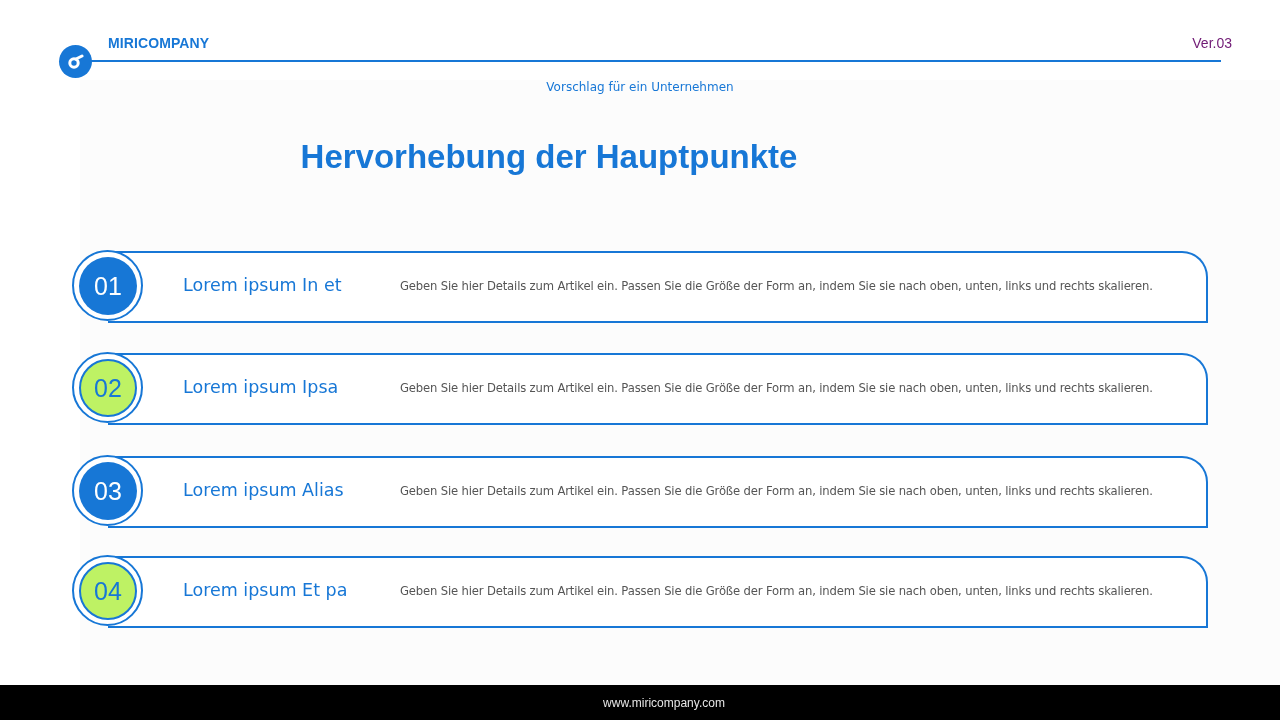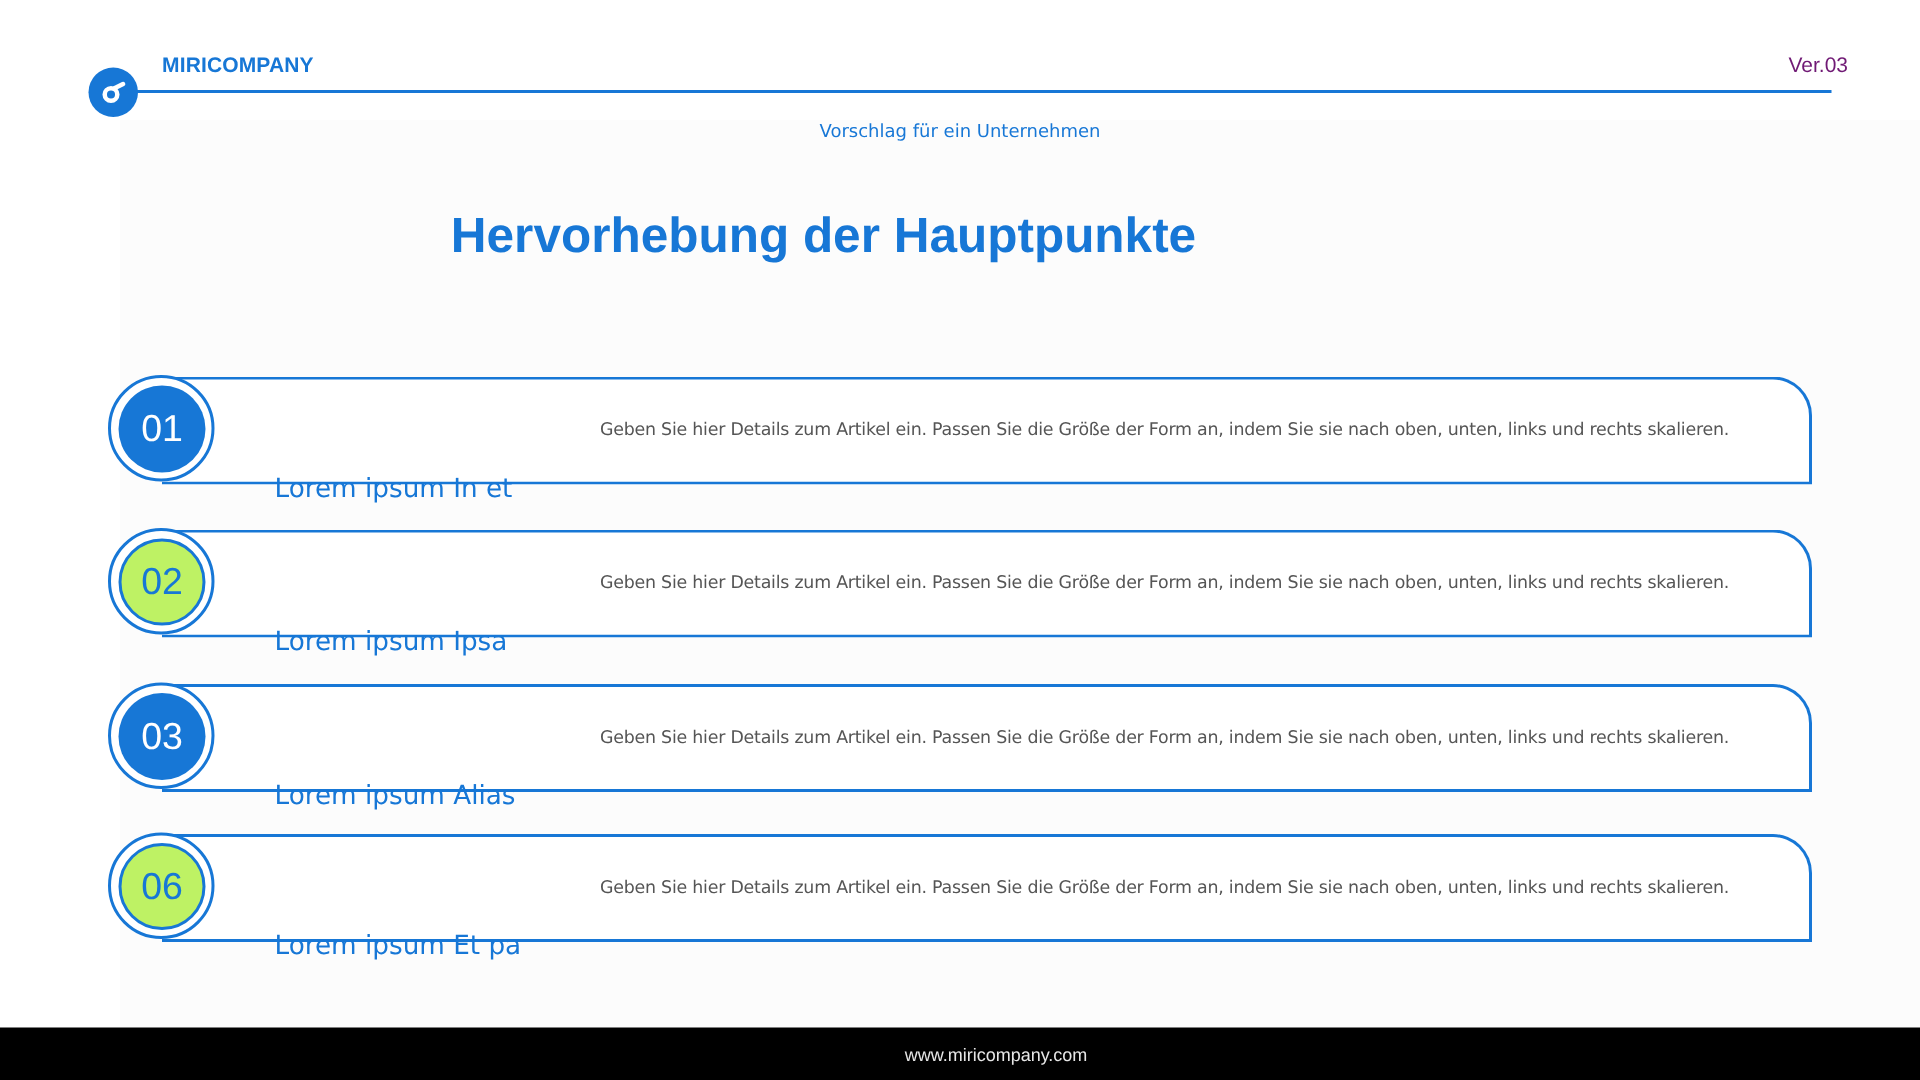--- a/index.html
+++ b/index.html
@@ -64,21 +64,21 @@
   .row .num {
     position: absolute; left: 7px; top: 6px; width: 58px; height: 58px;
     border-radius: 50%; box-sizing: border-box;
     display: flex; align-items: center; justify-content: center;
     font-size: 25px;
   }
   .row .num.filled { background: #1777d6; color: #fff; }
   .row .num.outlined { border: 2.5px solid #1777d6; color: #1777d6; background: #bef264; }
   .row .label {
     position: absolute; left: 111px; top: 24px;
-    font-family: "DejaVu Sans", sans-serif; font-size: 17.5px; color: #1777d6; margin-top: 41px;
+    font-family: "DejaVu Sans", sans-serif; font-size: 17.5px; color: #1777d6;
   }
   .row .desc {
     position: absolute; left: 328px; top: 28px;
     font-family: "DejaVu Sans", sans-serif; font-size: 11.6px; color: #555;
     letter-spacing: -0.15px; white-space: nowrap;
   }
   
   .footer {
     position: absolute; left: 0; top: 685px; width: 1280px; height: 35px;
     background: #000; color: #e6e6e6;
@@ -127,20 +127,20 @@
   <div class="box"></div>
   <div class="ring"></div>
   <div class="num filled">03</div>
   <div class="label">Lorem ipsum Alias</div>
   <div class="desc">Geben Sie hier Details zum Artikel ein. Passen Sie die Größe der Form an, indem Sie sie nach oben, unten, links und rechts skalieren.</div>
 </div>
 
 <div class="row" style="top:556px;">
   <div class="box"></div>
   <div class="ring"></div>
-  <div class="num outlined">06</div>
+  <div class="num outlined">04</div>
   <div class="label">Lorem ipsum Et pa</div>
   <div class="desc">Geben Sie hier Details zum Artikel ein. Passen Sie die Größe der Form an, indem Sie sie nach oben, unten, links und rechts skalieren.</div>
 </div>
 
 <div class="footer">
   <span>www.miricompany.com</span>
 </div>
 
 </body></html>

